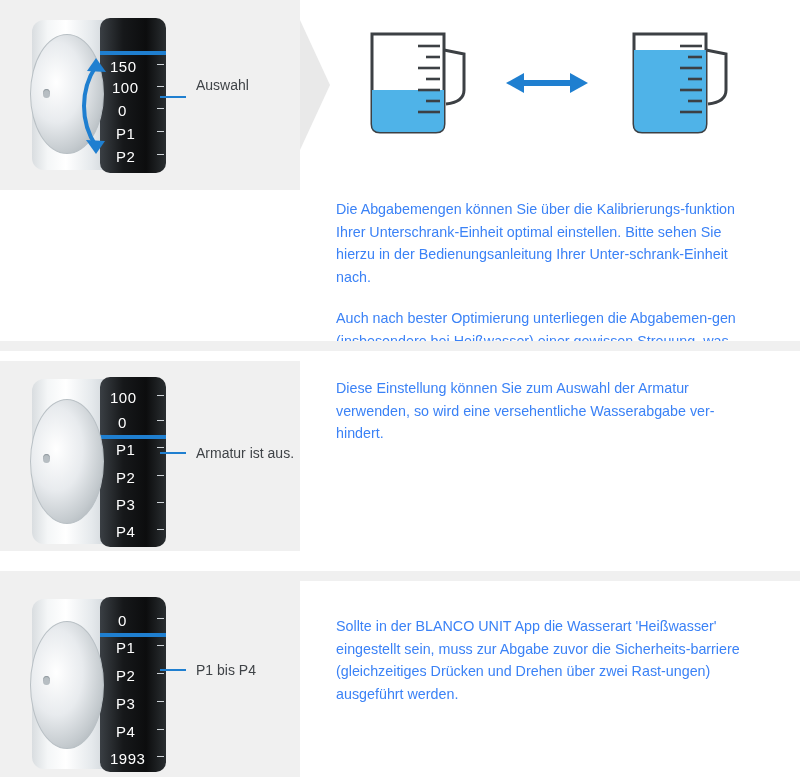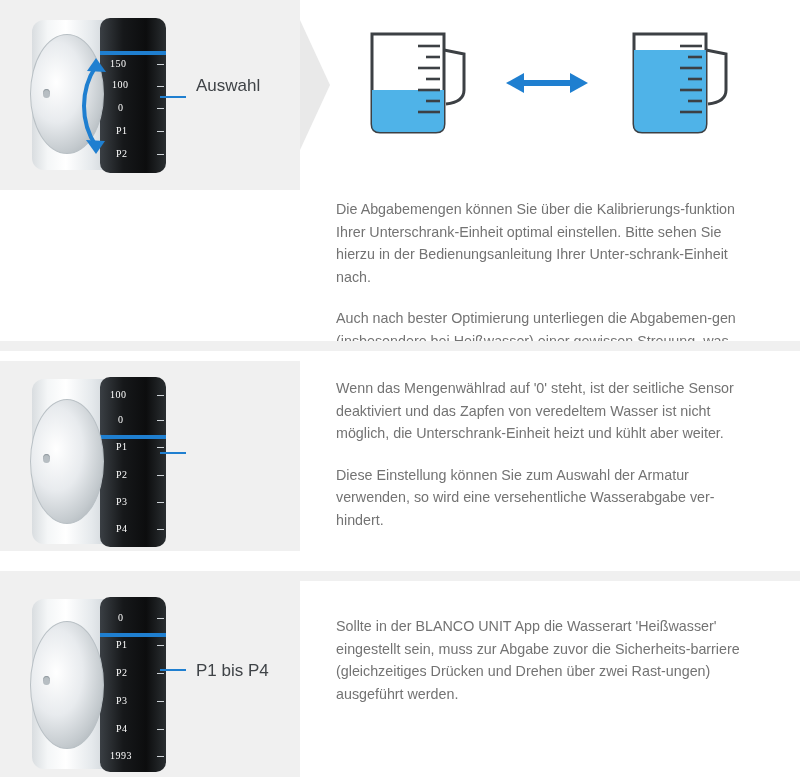--- a/index.html
+++ b/index.html
@@ -66,22 +66,22 @@
   .knob .dial .blueline {
     position: absolute;
     left: 0; width: 100%;
     height: 4px;
     background: #1f7fd0;
   }
   .knob .dial .labels {
     position: absolute;
     left: 0; top: 0; width: 100%; height: 100%;
     color: #ffffff;
-    font-size: 10px;
-    font-family: Liberation Serif, serif;
+    font-size: 15px;
+    font-family: Liberation Sans, sans-serif;
   }
   .knob .dial .labels span {
     position: absolute;
     left: 8px;
     letter-spacing: .5px;
   }
   .knob .cap {
     position: absolute;
     left: -2px; top: 14px;
     width: 74px; height: 120px;
@@ -114,28 +114,28 @@
 
   
   .caption-line {
     position: absolute;
     height: 2px;
     background: #1f7fd0;
   }
   .caption {
     position: absolute;
     color: #3f4347;
-    font-size: 17px;
+    font-size: 14px;
     line-height: 21px;
   }
 
   
   .body-text {
     position: absolute;
-    color: #737373;
+    color: #3b82f6;
     font-size: 14.3px;
     line-height: 22.5px;
   }
   .body-text p { margin: 0 0 19px 0; }
   .body-text p:last-child { margin-bottom: 0; }
 
   
   .beakers { position: absolute; }
 </style>
 </head>
@@ -261,23 +261,23 @@
               <i style="top:152px;"></i>
           </div>
         </div>
         <div class="cap" style="top:20px;height:125px;">
             <span class="dot"></span>
           </div>
       </div>
     </div>
 
     <div class="caption-line" style="left:160px;top:101px;width:26px;"></div>
+    <div class="caption" style="left:196px;top:92px;width:150px;">Armatur ist aus.</div>
 
     <div class="body-text" style="left:336px;top:26px;width:420px;">
-      <p>Wenn das Mengenwählrad auf '0' steht, ist der seitliche Sensor deaktiviert und das Zapfen von veredeltem Wasser ist nicht möglich, die Unterschrank-Einheit heizt und kühlt aber weiter.</p>
       <p>Diese Einstellung können Sie zum Auswahl der Armatur verwenden, so wird eine versehentliche Wasserabgabe ver-hindert.</p>
     </div>
   </div>
 
   <div class="divider" style="position:absolute;left:0;top:571px;"></div>
 
   <div class="section" style="position:absolute;left:0;top:581px;width:800px;height:196px;">
 
     <div class="left-panel" style="left:0;top:0;width:300px;height:196px;"></div>
 

